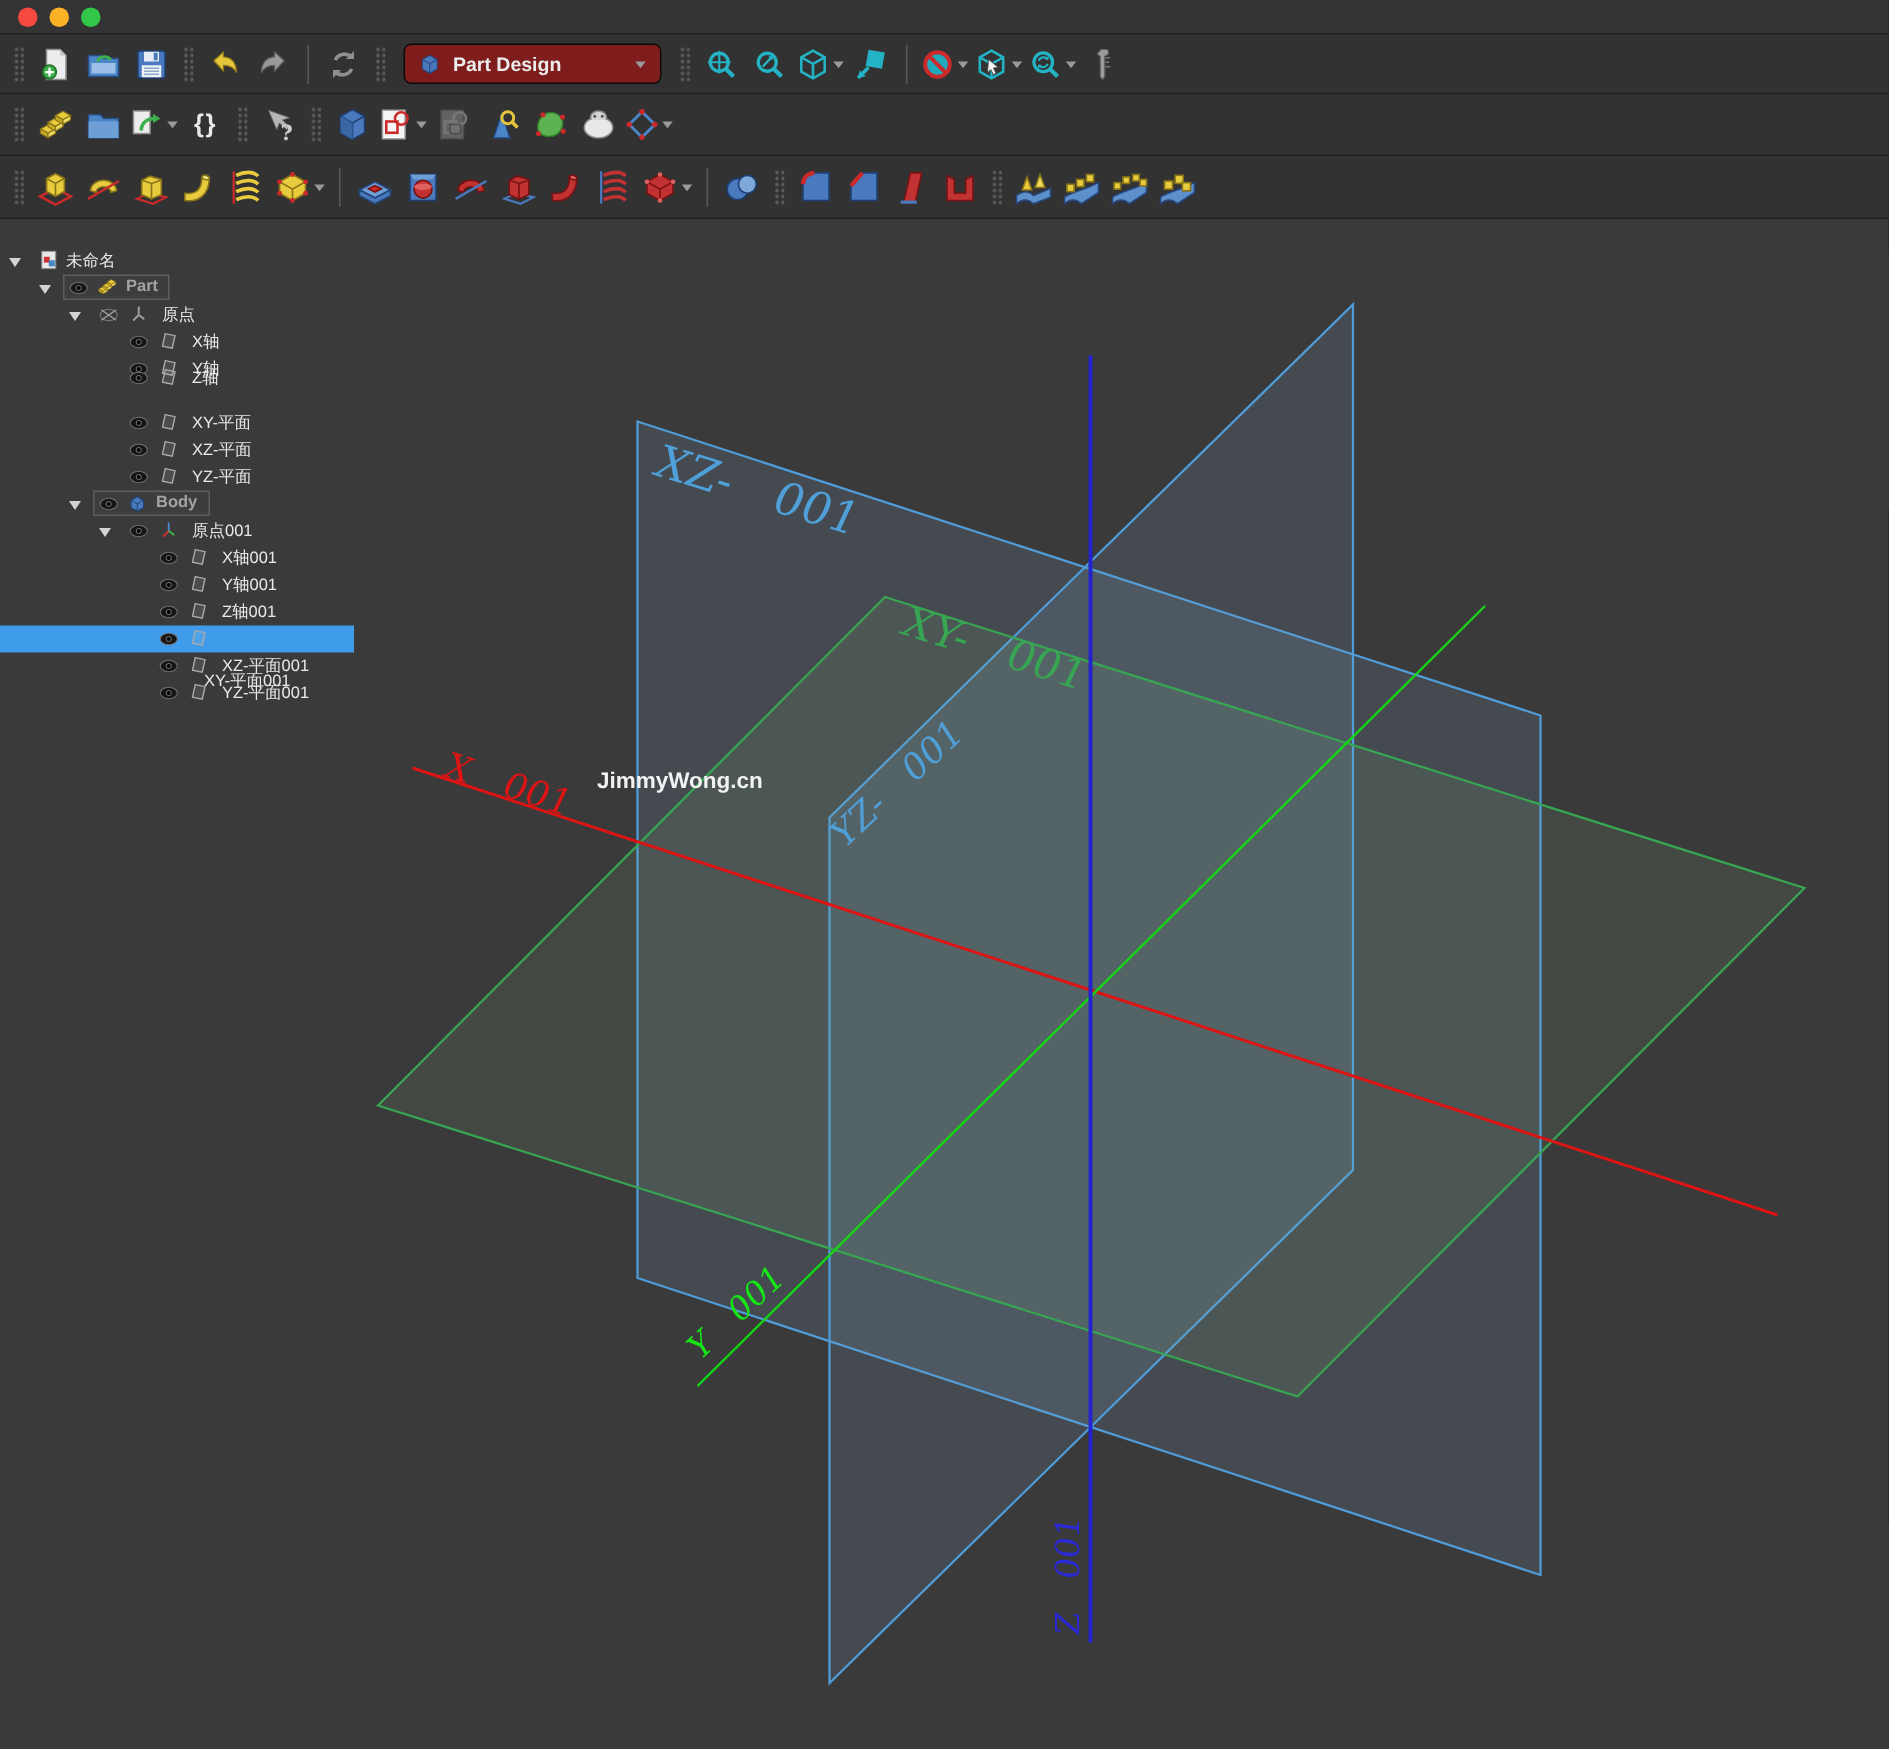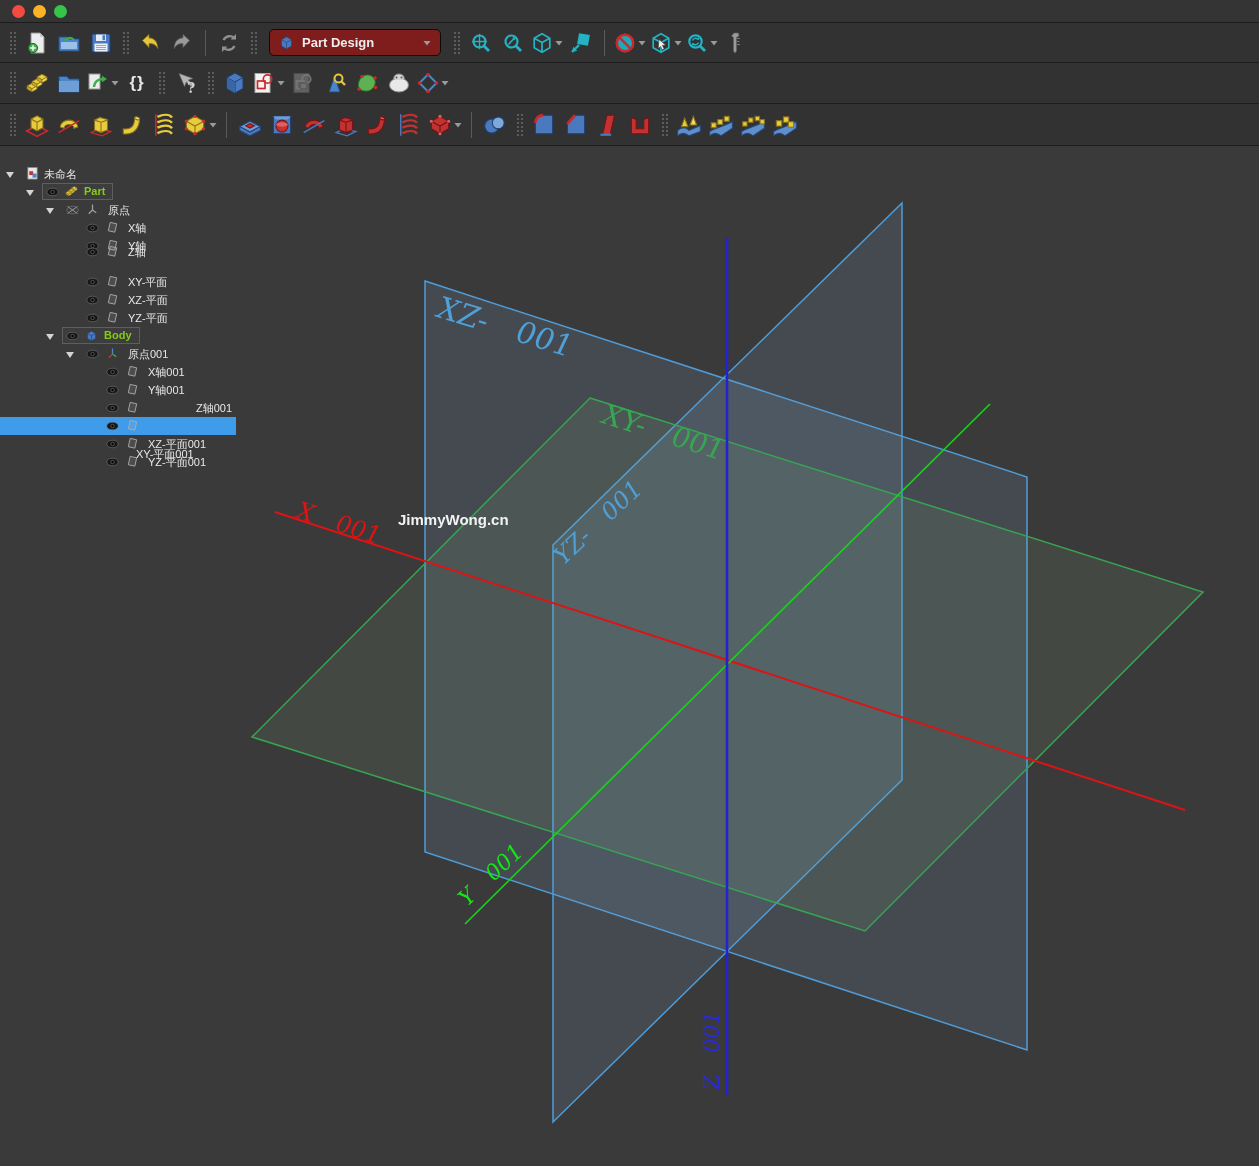--- a/index.html
+++ b/index.html
@@ -33,21 +33,21 @@
   
   #tree{position:absolute;left:0;top:165px;width:236px;height:310px;z-index:5;}
   .trow{position:absolute;left:0;width:236px;height:18px;font-size:11px;color:#e8e8e8;}
   .trow.sel{background:#3f9ceb;}
   .trow .arrow{position:absolute;top:7px;width:0;height:0;
                border-left:4.5px solid rgba(0,0,0,0);border-right:4.5px solid rgba(0,0,0,0);
                border-top:6px solid #d4d4d4;}
   .trow .eye{position:absolute;top:4px;}
   .trow .ticon{position:absolute;top:2px;}
   .trow .tlabel{position:absolute;top:0;line-height:18px;white-space:nowrap;}
-  .trow .tlabel.b{font-weight:bold;color:#84cc16;}
+  .trow .tlabel.b{font-weight:bold;color:#a3a3a3;}
   .activebox{position:absolute;top:0;height:17px;display:inline-flex;align-items:center;
              background:#3d3d3d;border:1px solid #5e5e5e;padding:0 7px 0 3px;box-sizing:border-box;}
   .activebox .eye,.activebox .ticon{position:static;margin-right:6px;}
   .activebox .tlabel{position:static;line-height:15px;}
 </style>
 </head>
 <body>
 
 <div id="app">
   <div id="titlebar">
@@ -641,21 +641,21 @@
         <span class="tlabel" style="left: 148px;">Y轴001</span>
       </div>
       <div class="trow" style="top: 234px;">
         <svg width="13" height="10" viewBox="0 0 13 10" class="eye" style="left: 106px;">
           <ellipse cx="6.5" cy="5" rx="5.7" ry="3.8" fill="#161616" stroke="#6f6f6f" stroke-width=".7"></ellipse>
           <circle cx="6.5" cy="5" r="1.7" fill="#000" stroke="#9a9a9a" stroke-width=".5"></circle>
         </svg>
         <svg width="13" height="13" viewBox="0 0 14 14" class="ticon" style="left: 126px;">
           <path d="M4.5 1.5L11.5 3 9.5 12 2.5 10.5z" fill="rgba(210,210,210,0.12)" stroke="#ababab" stroke-width="1"></path>
         </svg>
-        <span class="tlabel" style="left: 148px; margin-left: 48px;">Z轴001</span>
+        <span class="tlabel" style="left: 148px;">Z轴001</span>
       </div>
       <div class="trow sel" style="top: 252px;">
         <svg width="13" height="10" viewBox="0 0 13 10" class="eye" style="left: 106px;">
           <ellipse cx="6.5" cy="5" rx="5.7" ry="3.8" fill="#161616" stroke="#6f6f6f" stroke-width=".7"></ellipse>
           <circle cx="6.5" cy="5" r="1.7" fill="#000" stroke="#9a9a9a" stroke-width=".5"></circle>
         </svg>
         <svg width="13" height="13" viewBox="0 0 14 14" class="ticon" style="left: 126px;">
           <path d="M4.5 1.5L11.5 3 9.5 12 2.5 10.5z" fill="rgba(210,210,210,0.12)" stroke="#ababab" stroke-width="1"></path>
         </svg>
         <span class="tlabel" style="left: 136px; margin-top: 28px;">XY-平面001</span>

